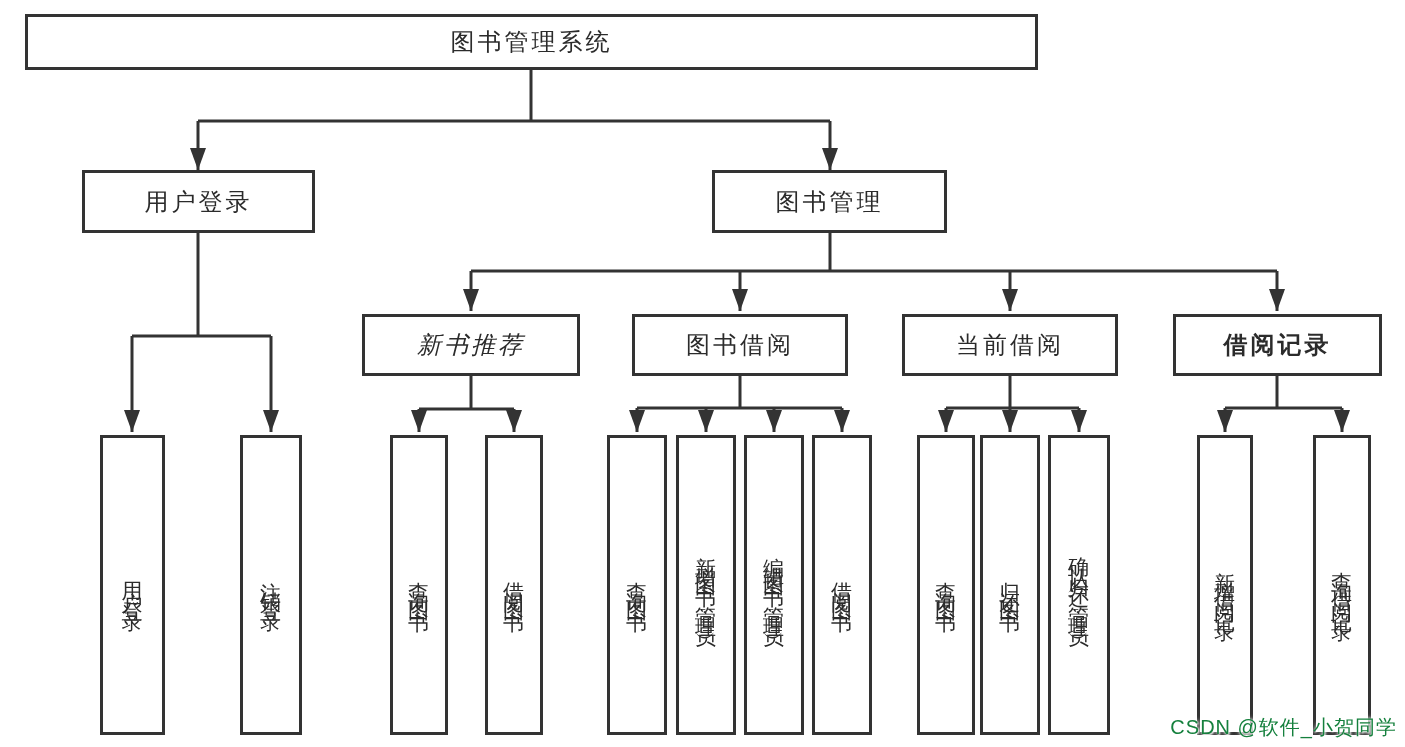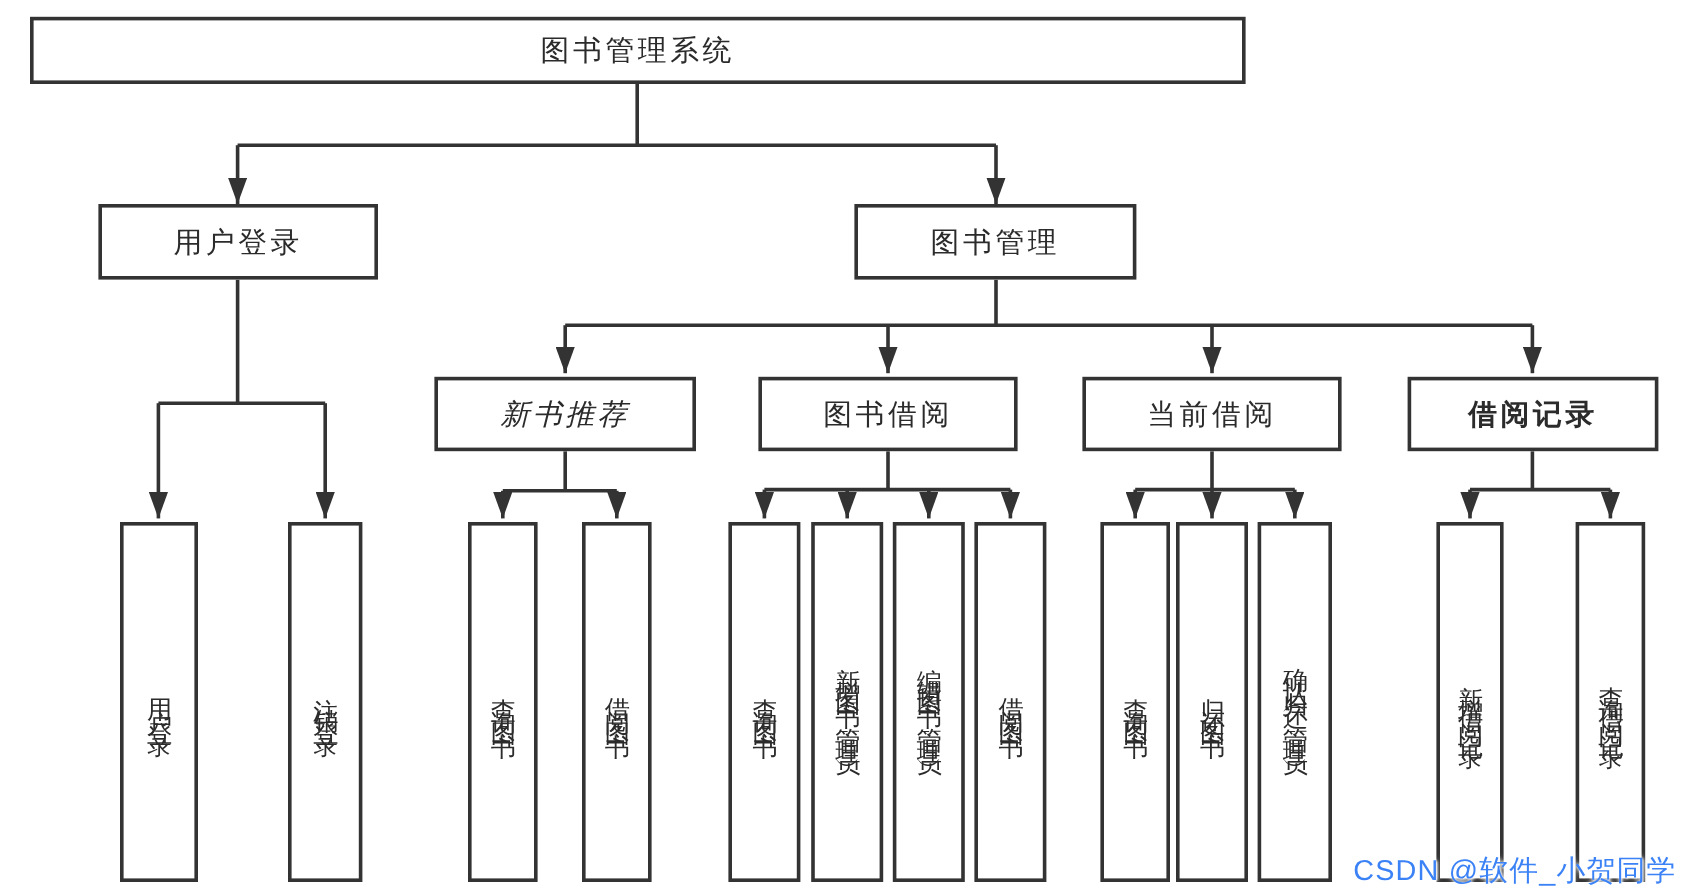--- a/index.html
+++ b/index.html
@@ -53,22 +53,22 @@
     text-orientation: mixed;
     font-size: 21px;
     letter-spacing: 10px;
     line-height: 1;
   }
   .watermark {
     position: absolute;
     right: 8px;
     bottom: 6px;
     z-index: 5;
-    font-size: 24px;
-    color: #3b82f6;
+    font-size: 20px;
+    color: #15803d;
     letter-spacing: 1px;
     text-shadow: 0 0 3px #ffffff, 0 0 5px #ffffff, 1px 1px 2px #ffffff;
     white-space: nowrap;
   }
 </style>
 </head>
 <body>
 
 <div class="stage">
 

